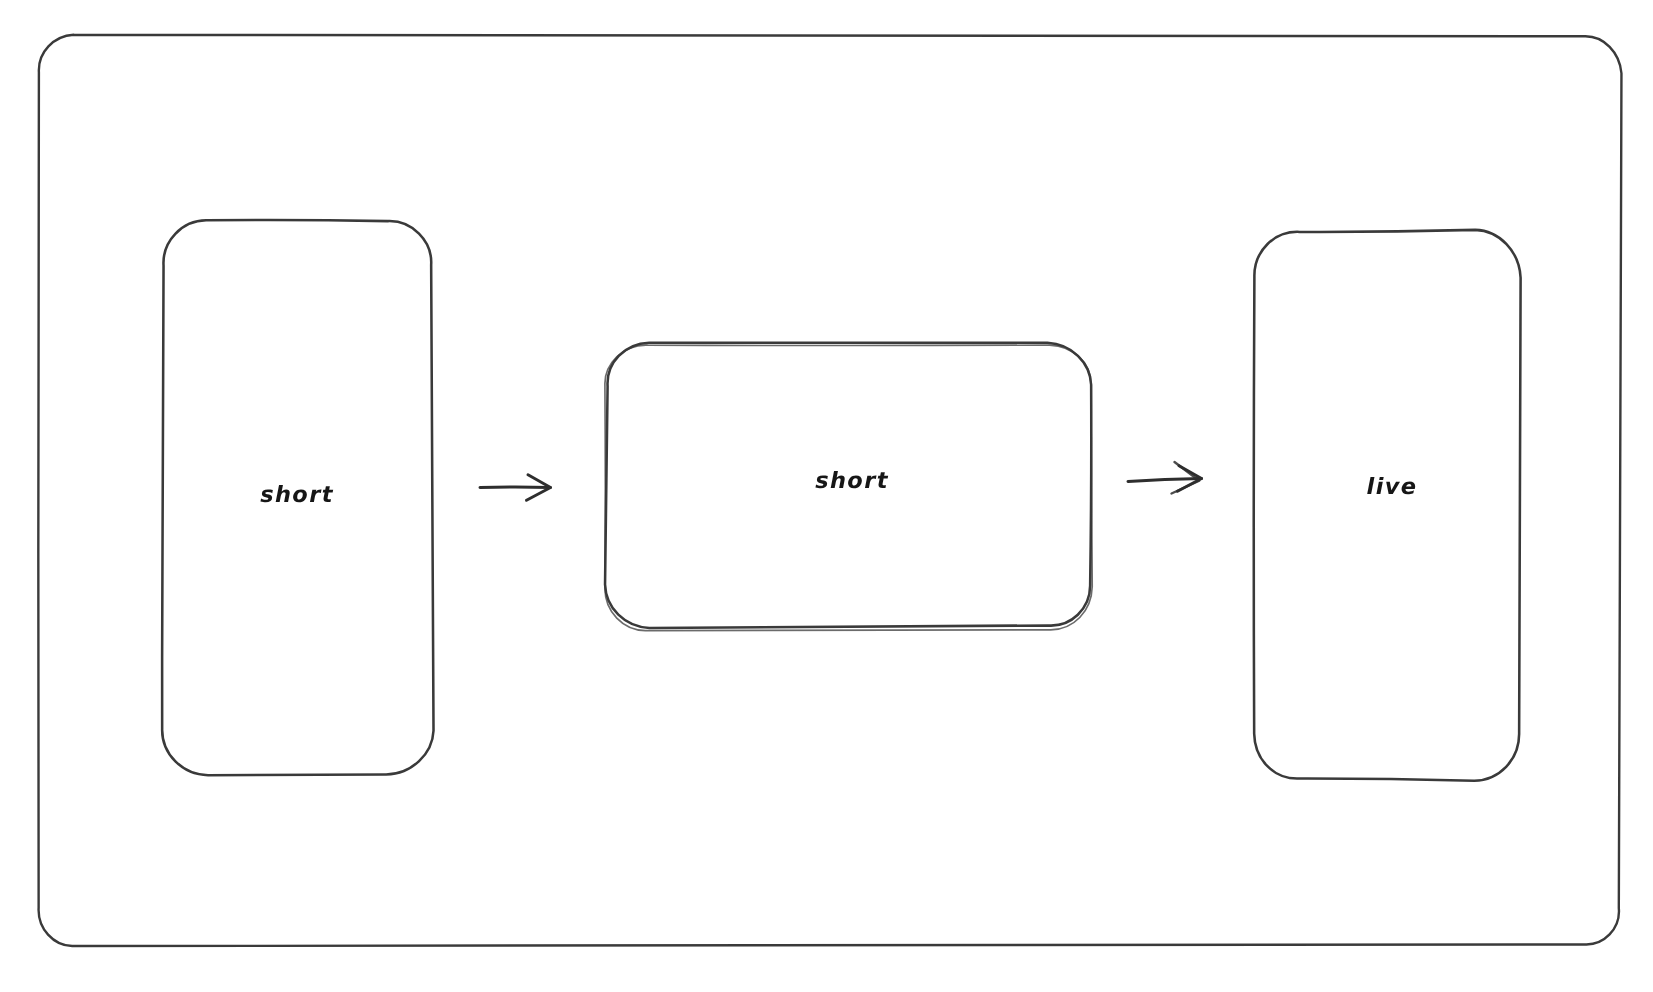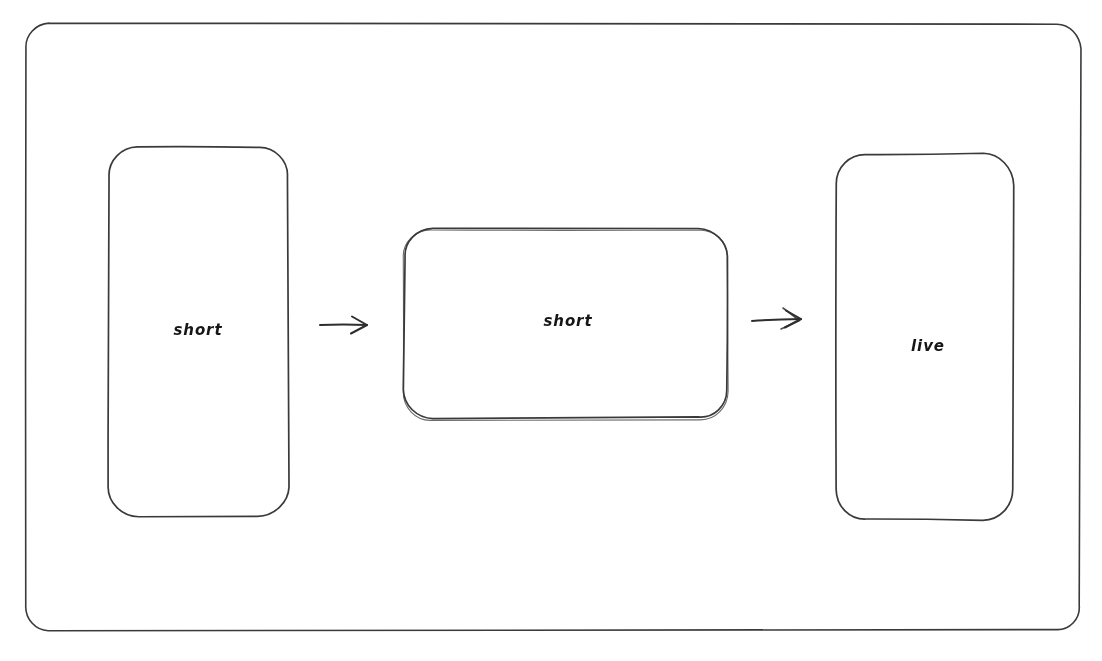--- a/index.html
+++ b/index.html
@@ -71,15 +71,15 @@
 
     <g>
       <path id="arrow-1-shaft" fill="none" stroke="#2e2e2e" stroke-width="2.0" stroke-linecap="round" stroke-linejoin="round" d="M 752 321 Q 776.50 319.20 801 319"></path>
       <path id="arrow-1-head" fill="none" stroke="#2e2e2e" stroke-width="2.0" stroke-linecap="round" stroke-linejoin="round" d="M 786 310.5 L 801 319 L 785 327.5"></path>
       <path id="arrow-1-head2" fill="none" stroke="#2e2e2e" stroke-width="1.6" stroke-linecap="round" stroke-linejoin="round" opacity="0.85" d="M 783 308 L 799.5 320.5 L 781 329"></path>
     </g>
   </svg>
 
   <div class="node-label" id="label-short" style="left: 198px; top: 330px;">short</div>
   <div class="node-label" id="label-video" style="left: 568px; top: 321px;">short</div>
-  <div class="node-label" id="label-live" style="left: 928px; top: 346px; text-align: right;">live</div>
+  <div class="node-label" id="label-live" style="left: 928px; top: 325px; text-align: right;">live</div>
 
 </div>
 
 </body></html>

